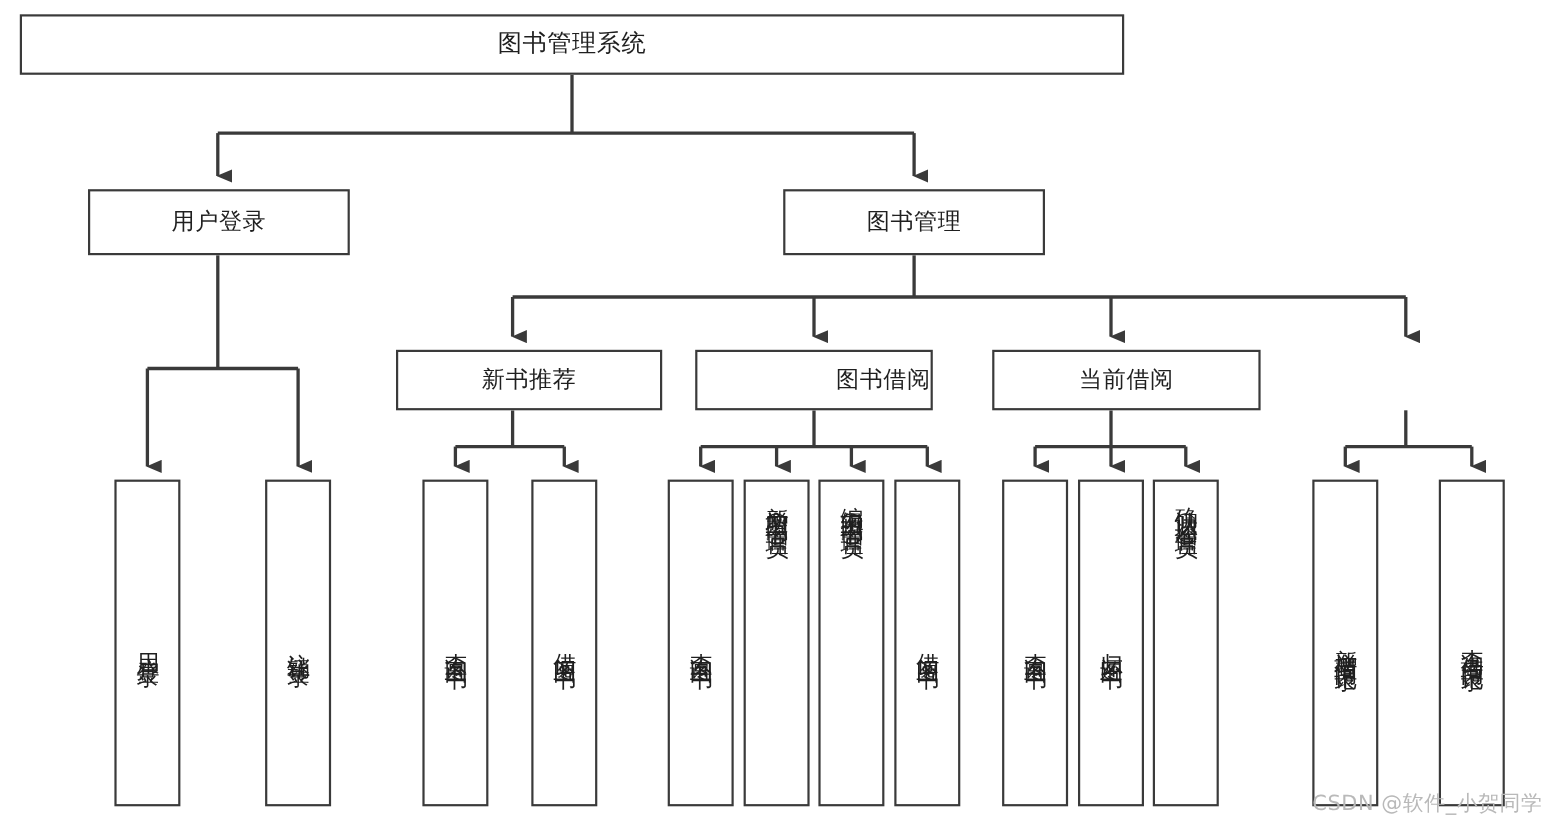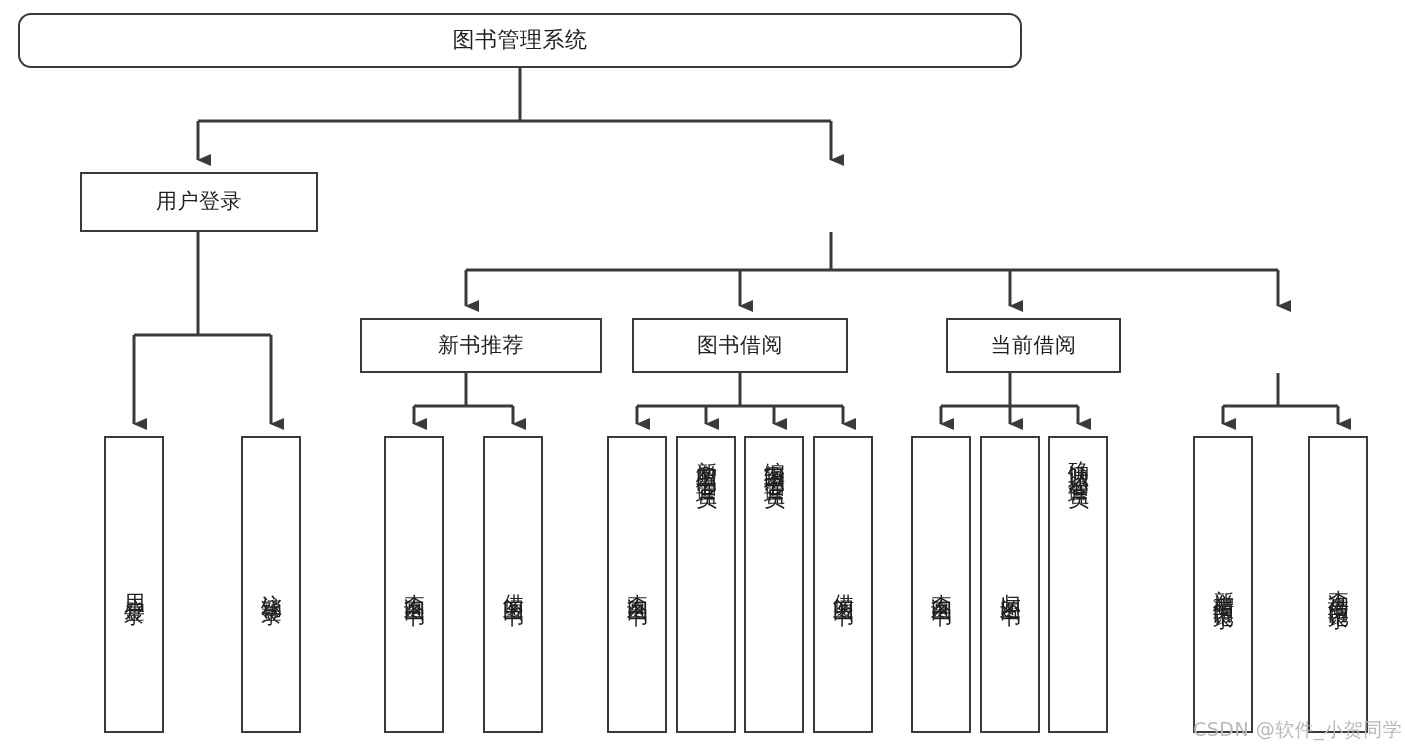--- a/index.html
+++ b/index.html
@@ -124,38 +124,41 @@
       <path d="M 1010 406 L 1010 424" marker-end="url(#arrow)"></path>
       <path d="M 1078 406 L 1078 424" marker-end="url(#arrow)"></path>
 
       <path d="M 1278 373 L 1278 406"></path>
       <path d="M 1223 406 L 1338 406"></path>
       <path d="M 1223 406 L 1223 424" marker-end="url(#arrow)"></path>
       <path d="M 1338 406 L 1338 424" marker-end="url(#arrow)"></path>
     </g>
   </svg>
 
-  <div class="node horiz root" style="left:18px;top:13px;width:1004px;height:55px;border-radius:13px;">
+  <div class="node horiz root" style="left:18px;top:13px;width:1004px;height:55px;">
     <span class="label">图书管理系统</span>
   </div>
 
   <div class="node horiz" style="left:80px;top:172px;width:238px;height:60px;">
     <span class="label">用户登录</span>
   </div>
 
+  <div class="node horiz" style="left:712px;top:172px;width:238px;height:60px;">
+    <span class="label">图书管理</span>
+  </div>
 
   <div class="node horiz" style="left:360px;top:318px;width:242px;height:55px;">
     <span class="label">新书推荐</span>
   </div>
 
-  <div class="node horiz" style="left:632px;top:318px;width:216px;height:55px;">
+  <div class="node horiz" style="left:632px;top:318px;width:216px;height:55px;justify-content:flex-end;">
     <span class="label">图书借阅</span>
   </div>
 
-  <div class="node horiz" style="left:902px;top:318px;width:175px;height:55px;margin-left:44px;">
+  <div class="node horiz" style="left:902px;top:318px;width:244px;height:55px;">
     <span class="label">当前借阅</span>
   </div>
 
 
   <div class="node vert short" style="left:104px;top:436px;width:60px;height:297px;">
     <span class="label">用户登录</span>
   </div>
   <div class="node vert short" style="left:241px;top:436px;width:60px;height:297px;">
     <span class="label">注销登录</span>
   </div>

